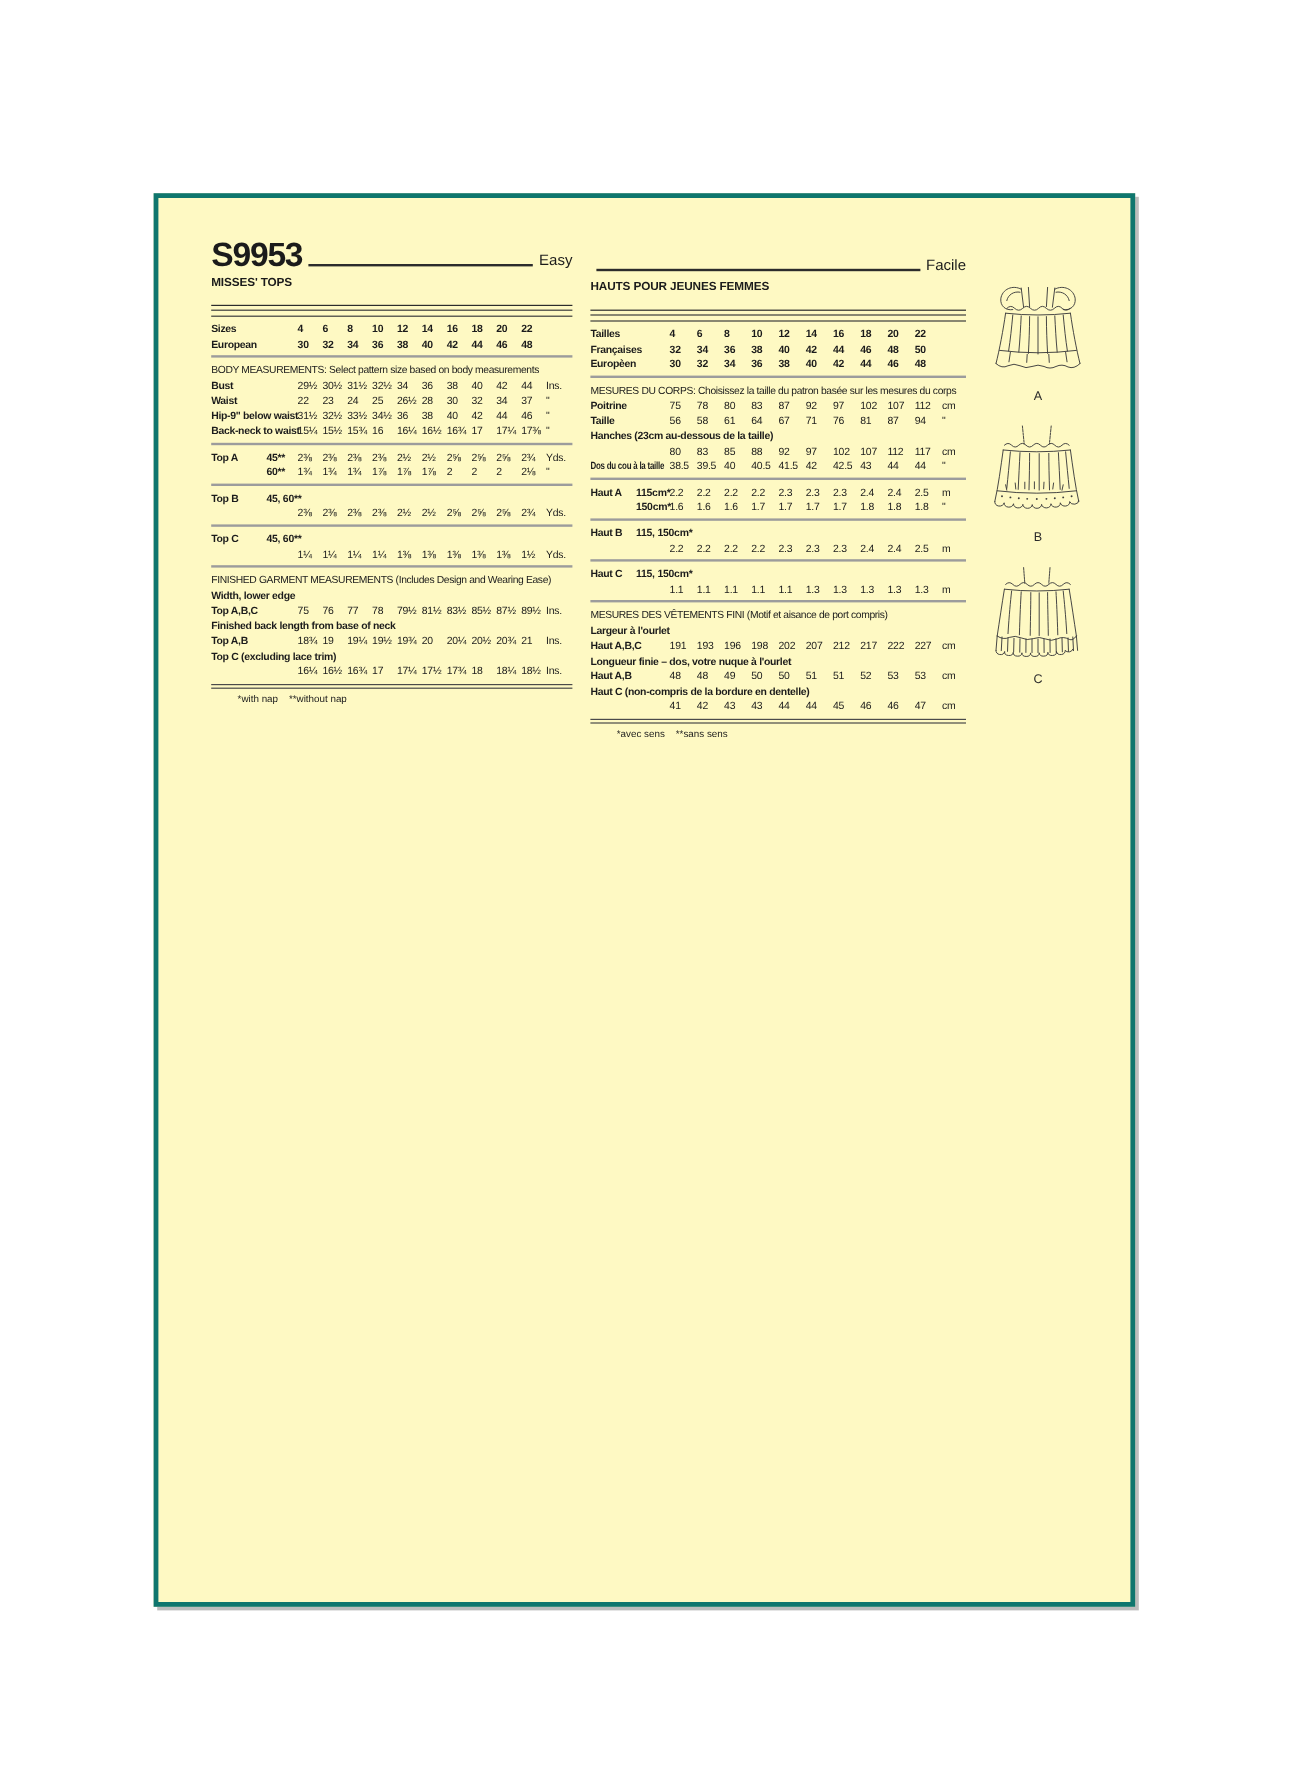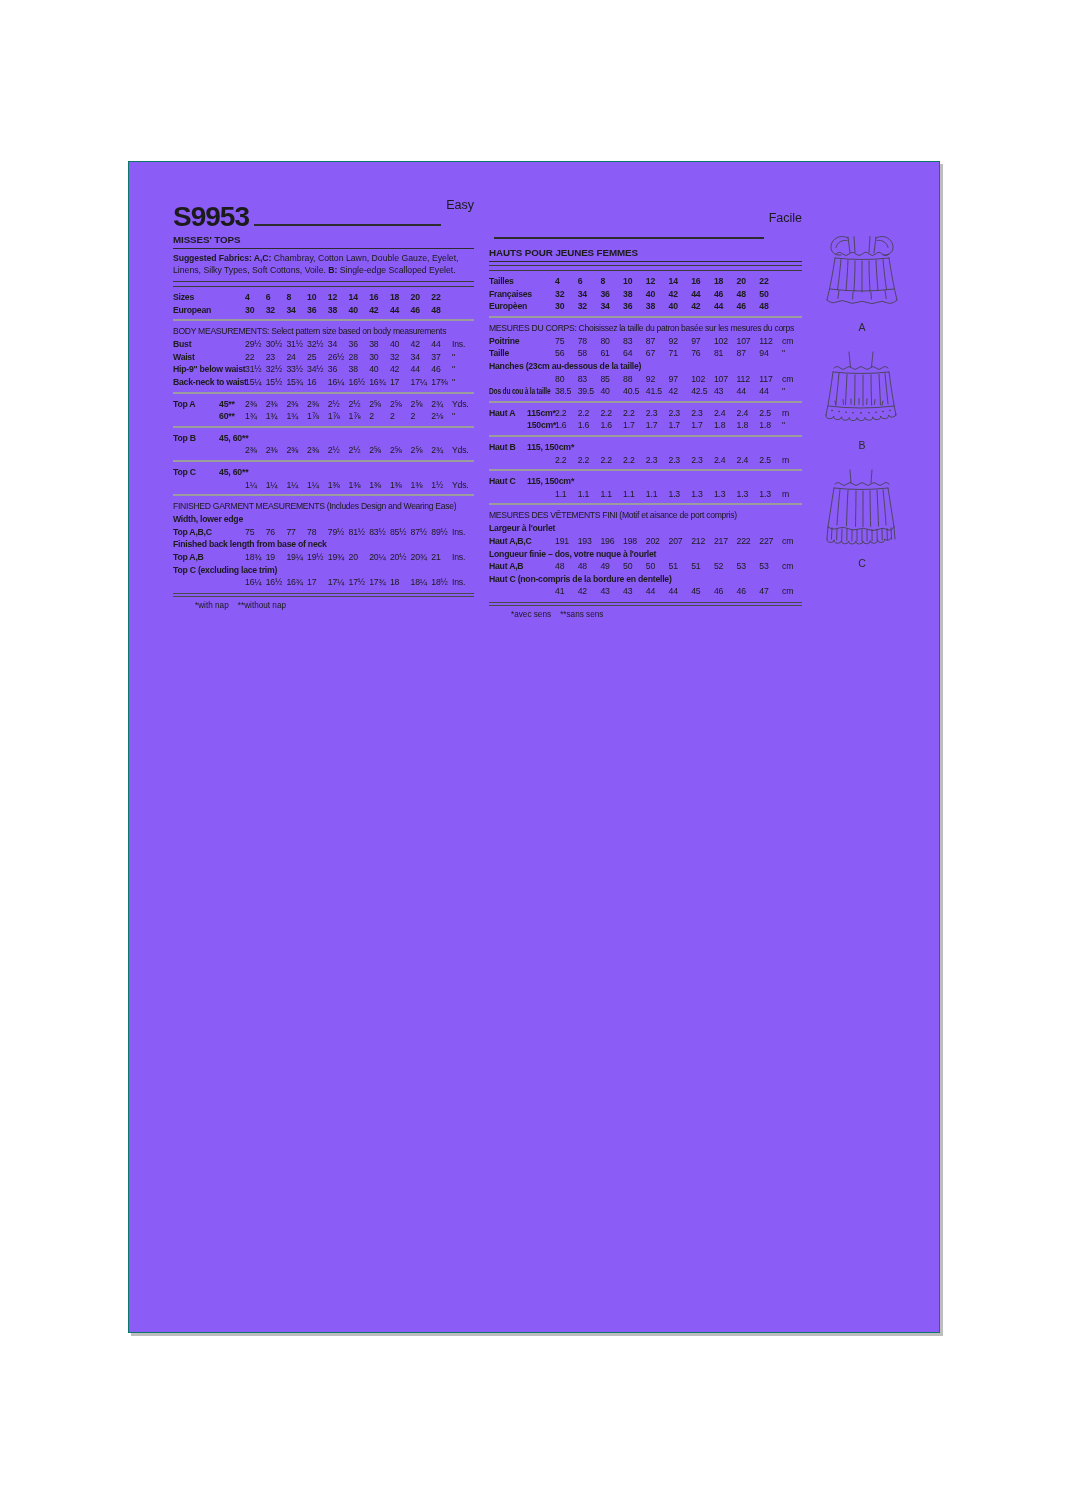--- a/index.html
+++ b/index.html
@@ -1,29 +1,29 @@
 <!DOCTYPE html>
 <html><head>
 <meta charset="utf-8">
 <style>
   html,body{margin:0;padding:0;background:#ffffff;}
   #canvas{position:relative;width:1080px;height:1485px;background:#ffffff;overflow:hidden;
           font-family:"Liberation Sans", sans-serif;color:#1b1b1b;}
-  .sheet{position:absolute;left:128px;top:161px;width:810px;height:1170px;background:#8b5cf6;
-         border:1px solid #0f766e;box-shadow:3px 3px 0 #bdbdbd;}
+  .sheet{position:absolute;left:128px;top:161px;width:810px;height:1170px;background:#fef9c3;
+         border:4px solid #0f766e;box-shadow:3px 3px 0 #bdbdbd;}
   .col{position:absolute;top:36px;}
   .col-left{left:44px;width:301px;}
   .col-right{left:360px;width:313px;}
   .hdr{display:flex;align-items:flex-end;margin-bottom:5px;}
   .code{font-size:28px;font-weight:700;letter-spacing:-1px;line-height:24px;}
   .hline{flex:1;border-bottom:2px solid #2c2c2c;margin:0 5px 3px 5px;}
-  .diff{font-size:12.5px;line-height:14px;margin-bottom:17px;}
+  .diff{font-size:12.5px;line-height:14px;margin-bottom:1px;}
   .hdr-r{margin-top:13px;margin-bottom:5px;}
   .sec-title{font-size:9.8px;font-weight:700;border-bottom:1.8px solid #2c2c2c;
-             padding-bottom:3px;margin-bottom:3px;letter-spacing:-0.1px;white-space:nowrap;}
+             padding-bottom:13px;margin-bottom:3px;letter-spacing:-0.1px;white-space:nowrap;}
   .para{font-size:8.7px;line-height:12px;margin:2px 0 5px 0;}
   .para b{letter-spacing:-0.1px;}
   .hr{border-top:1.5px solid #3c3c3c;margin:3px 0 4px 0;}
   .hr2{border-top:2.5px solid #9c9c9c;margin:3px 0 4px 0;}
   .hrd{height:2px;border-top:1px solid #4a4a4a;border-bottom:1px solid #4a4a4a;margin:4px 0 4px 0;}
   .tbl{margin:1px 0;}
   .tbl-hdr{font-size:8.6px;font-weight:400;letter-spacing:-0.3px;white-space:nowrap;
            margin:2px 0 1px 0;line-height:12px;}
   .trow{display:grid;grid-template-columns:46px 26px repeat(10,1fr) 22px;
         font-size:8.7px;line-height:12.6px;}
@@ -50,21 +50,20 @@
 <div id="canvas">
   <div class="sheet">
 
     <div class="col col-left">
       <div class="hdr">
         <span class="code">S9953</span>
         <span class="hline"></span>
         <span class="diff">Easy</span>
       </div>
       <div class="sec-title">MISSES' TOPS</div>
-      <p class="para"><b>Suggested Fabrics: A,C:</b><span> Chambray, Cotton Lawn, Double Gauze, Eyelet, Linens, Silky Types, Soft Cottons, Voile. </span><b>B:</b><span> Single-edge Scalloped Eyelet.</span></p>
       <div class="hr"></div>
       <div class="hr"></div>
       <div class="tbl">
           <div class="trow bold-vals">
             <span class="lbl">Sizes</span>
             <span class="val">4</span>
             <span class="val">6</span>
             <span class="val">8</span>
             <span class="val">10</span>
             <span class="val">12</span>

